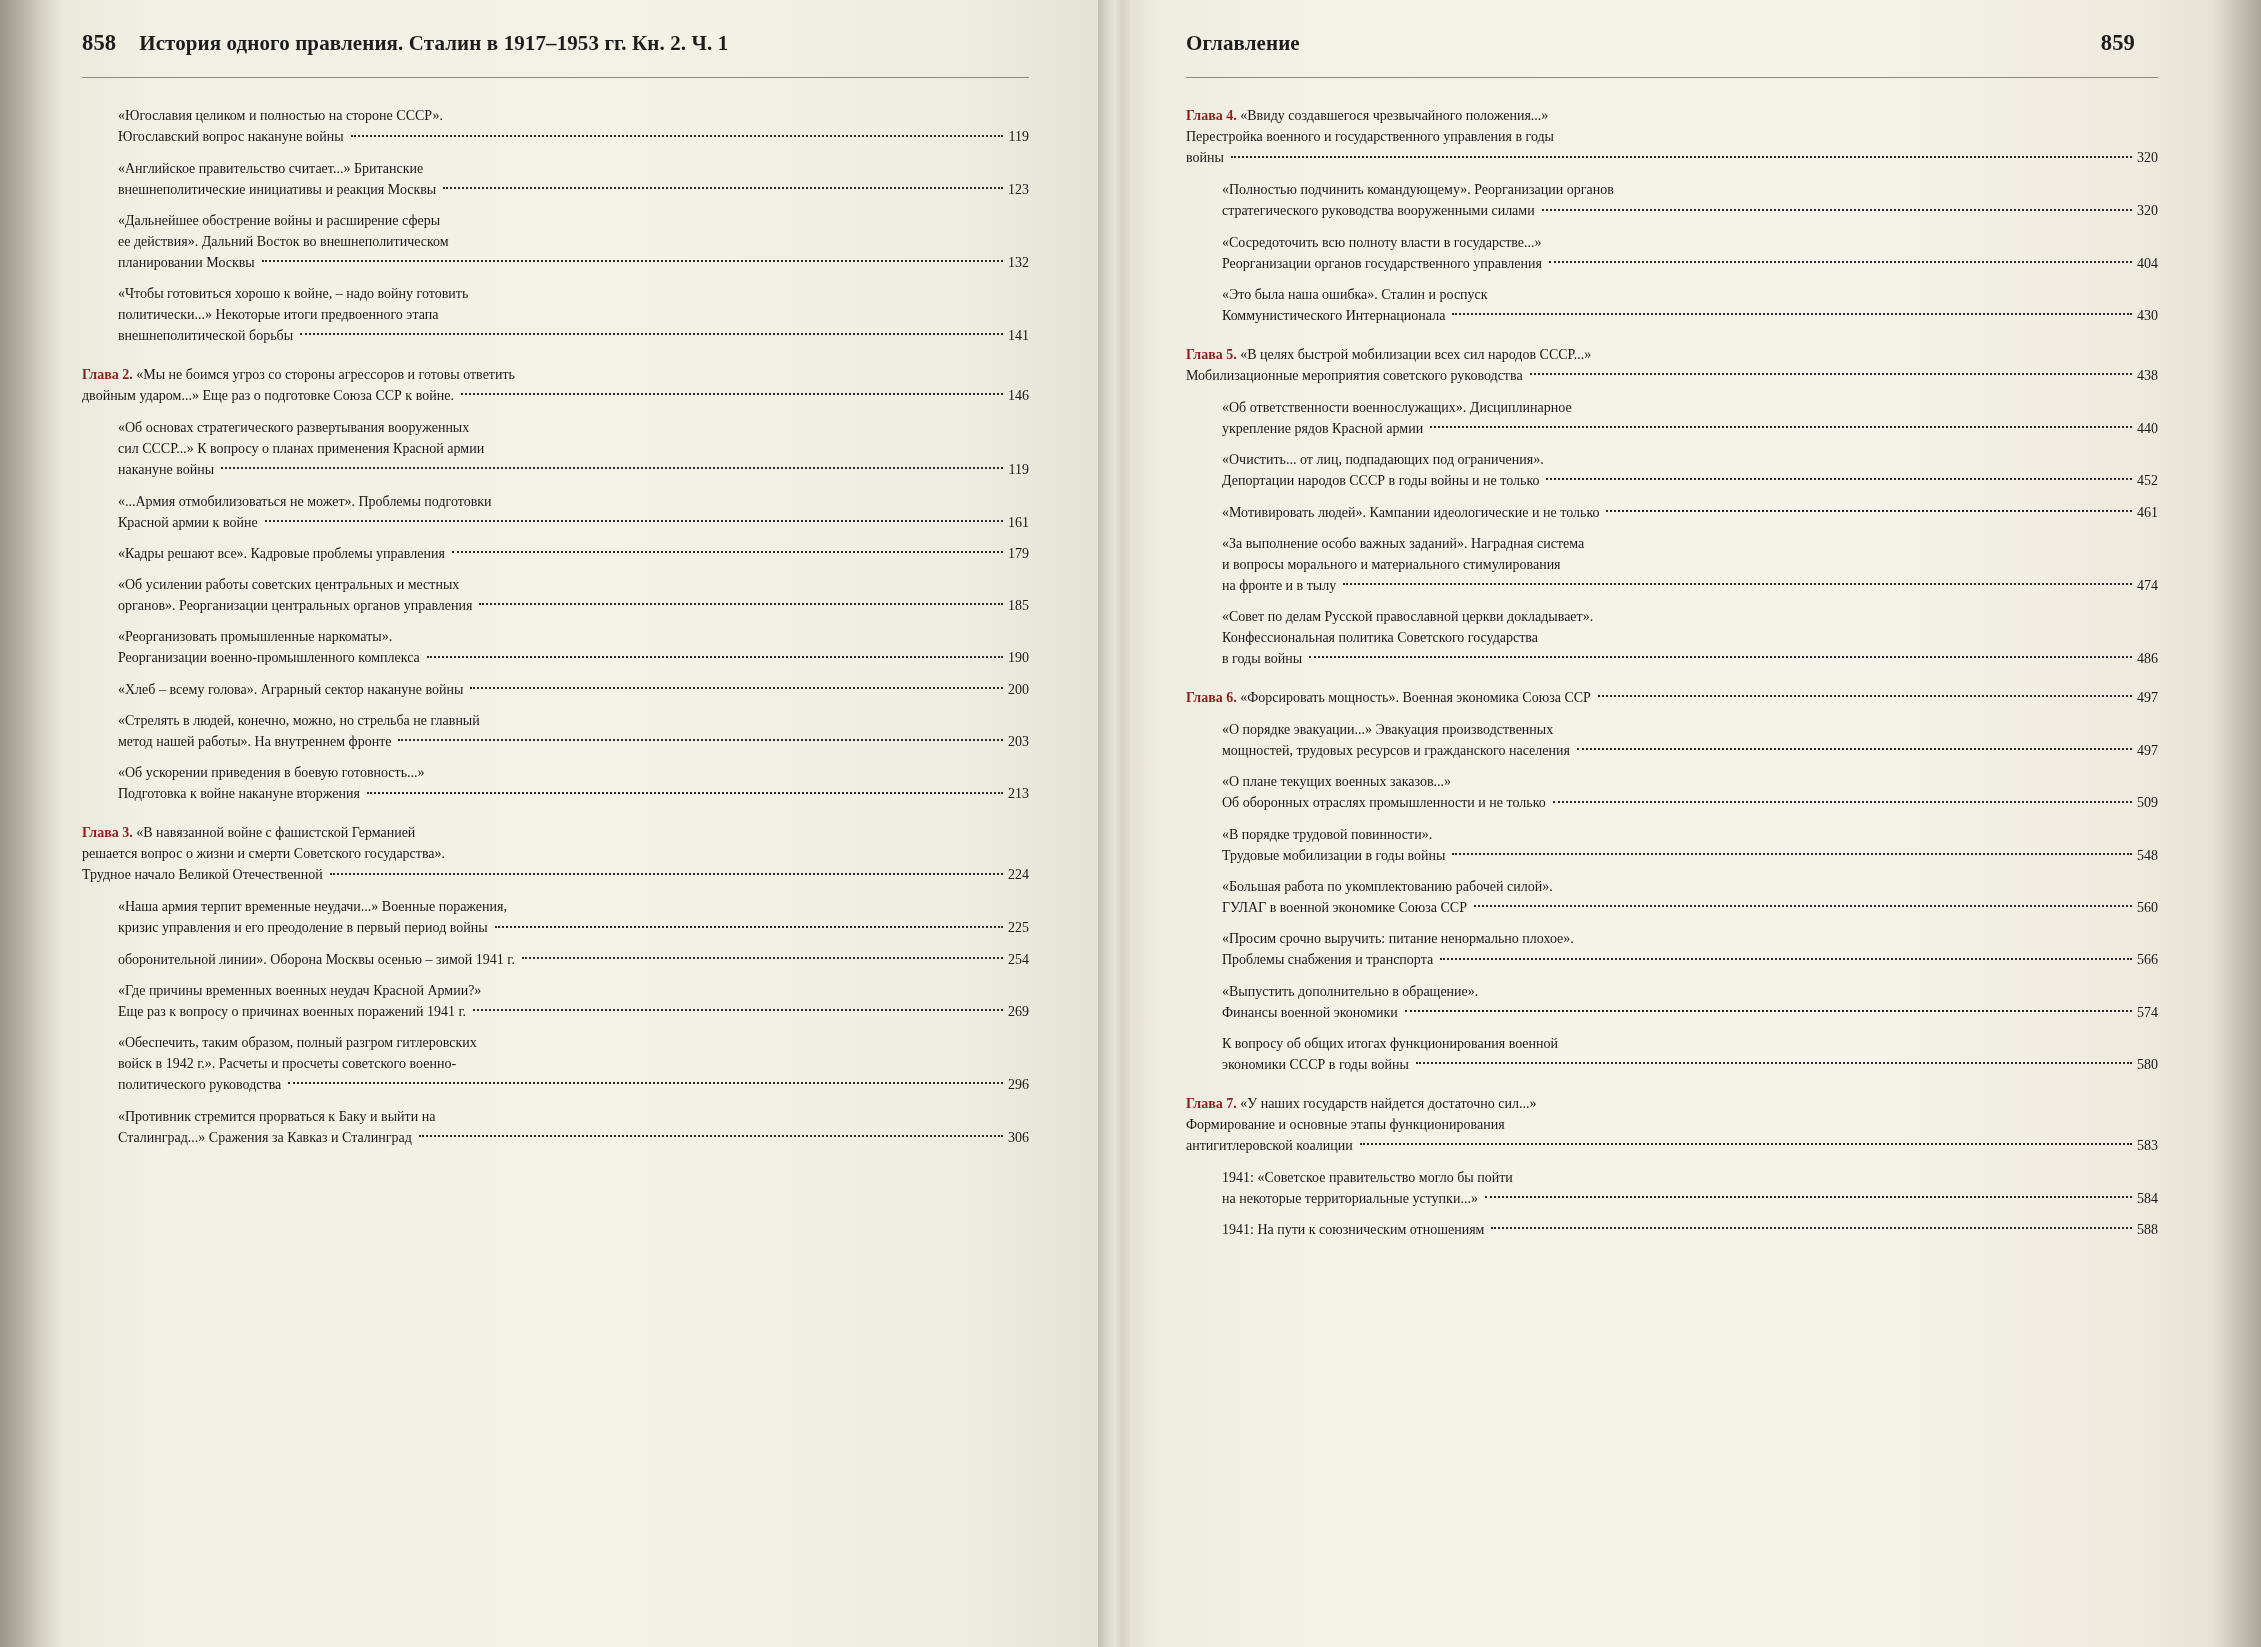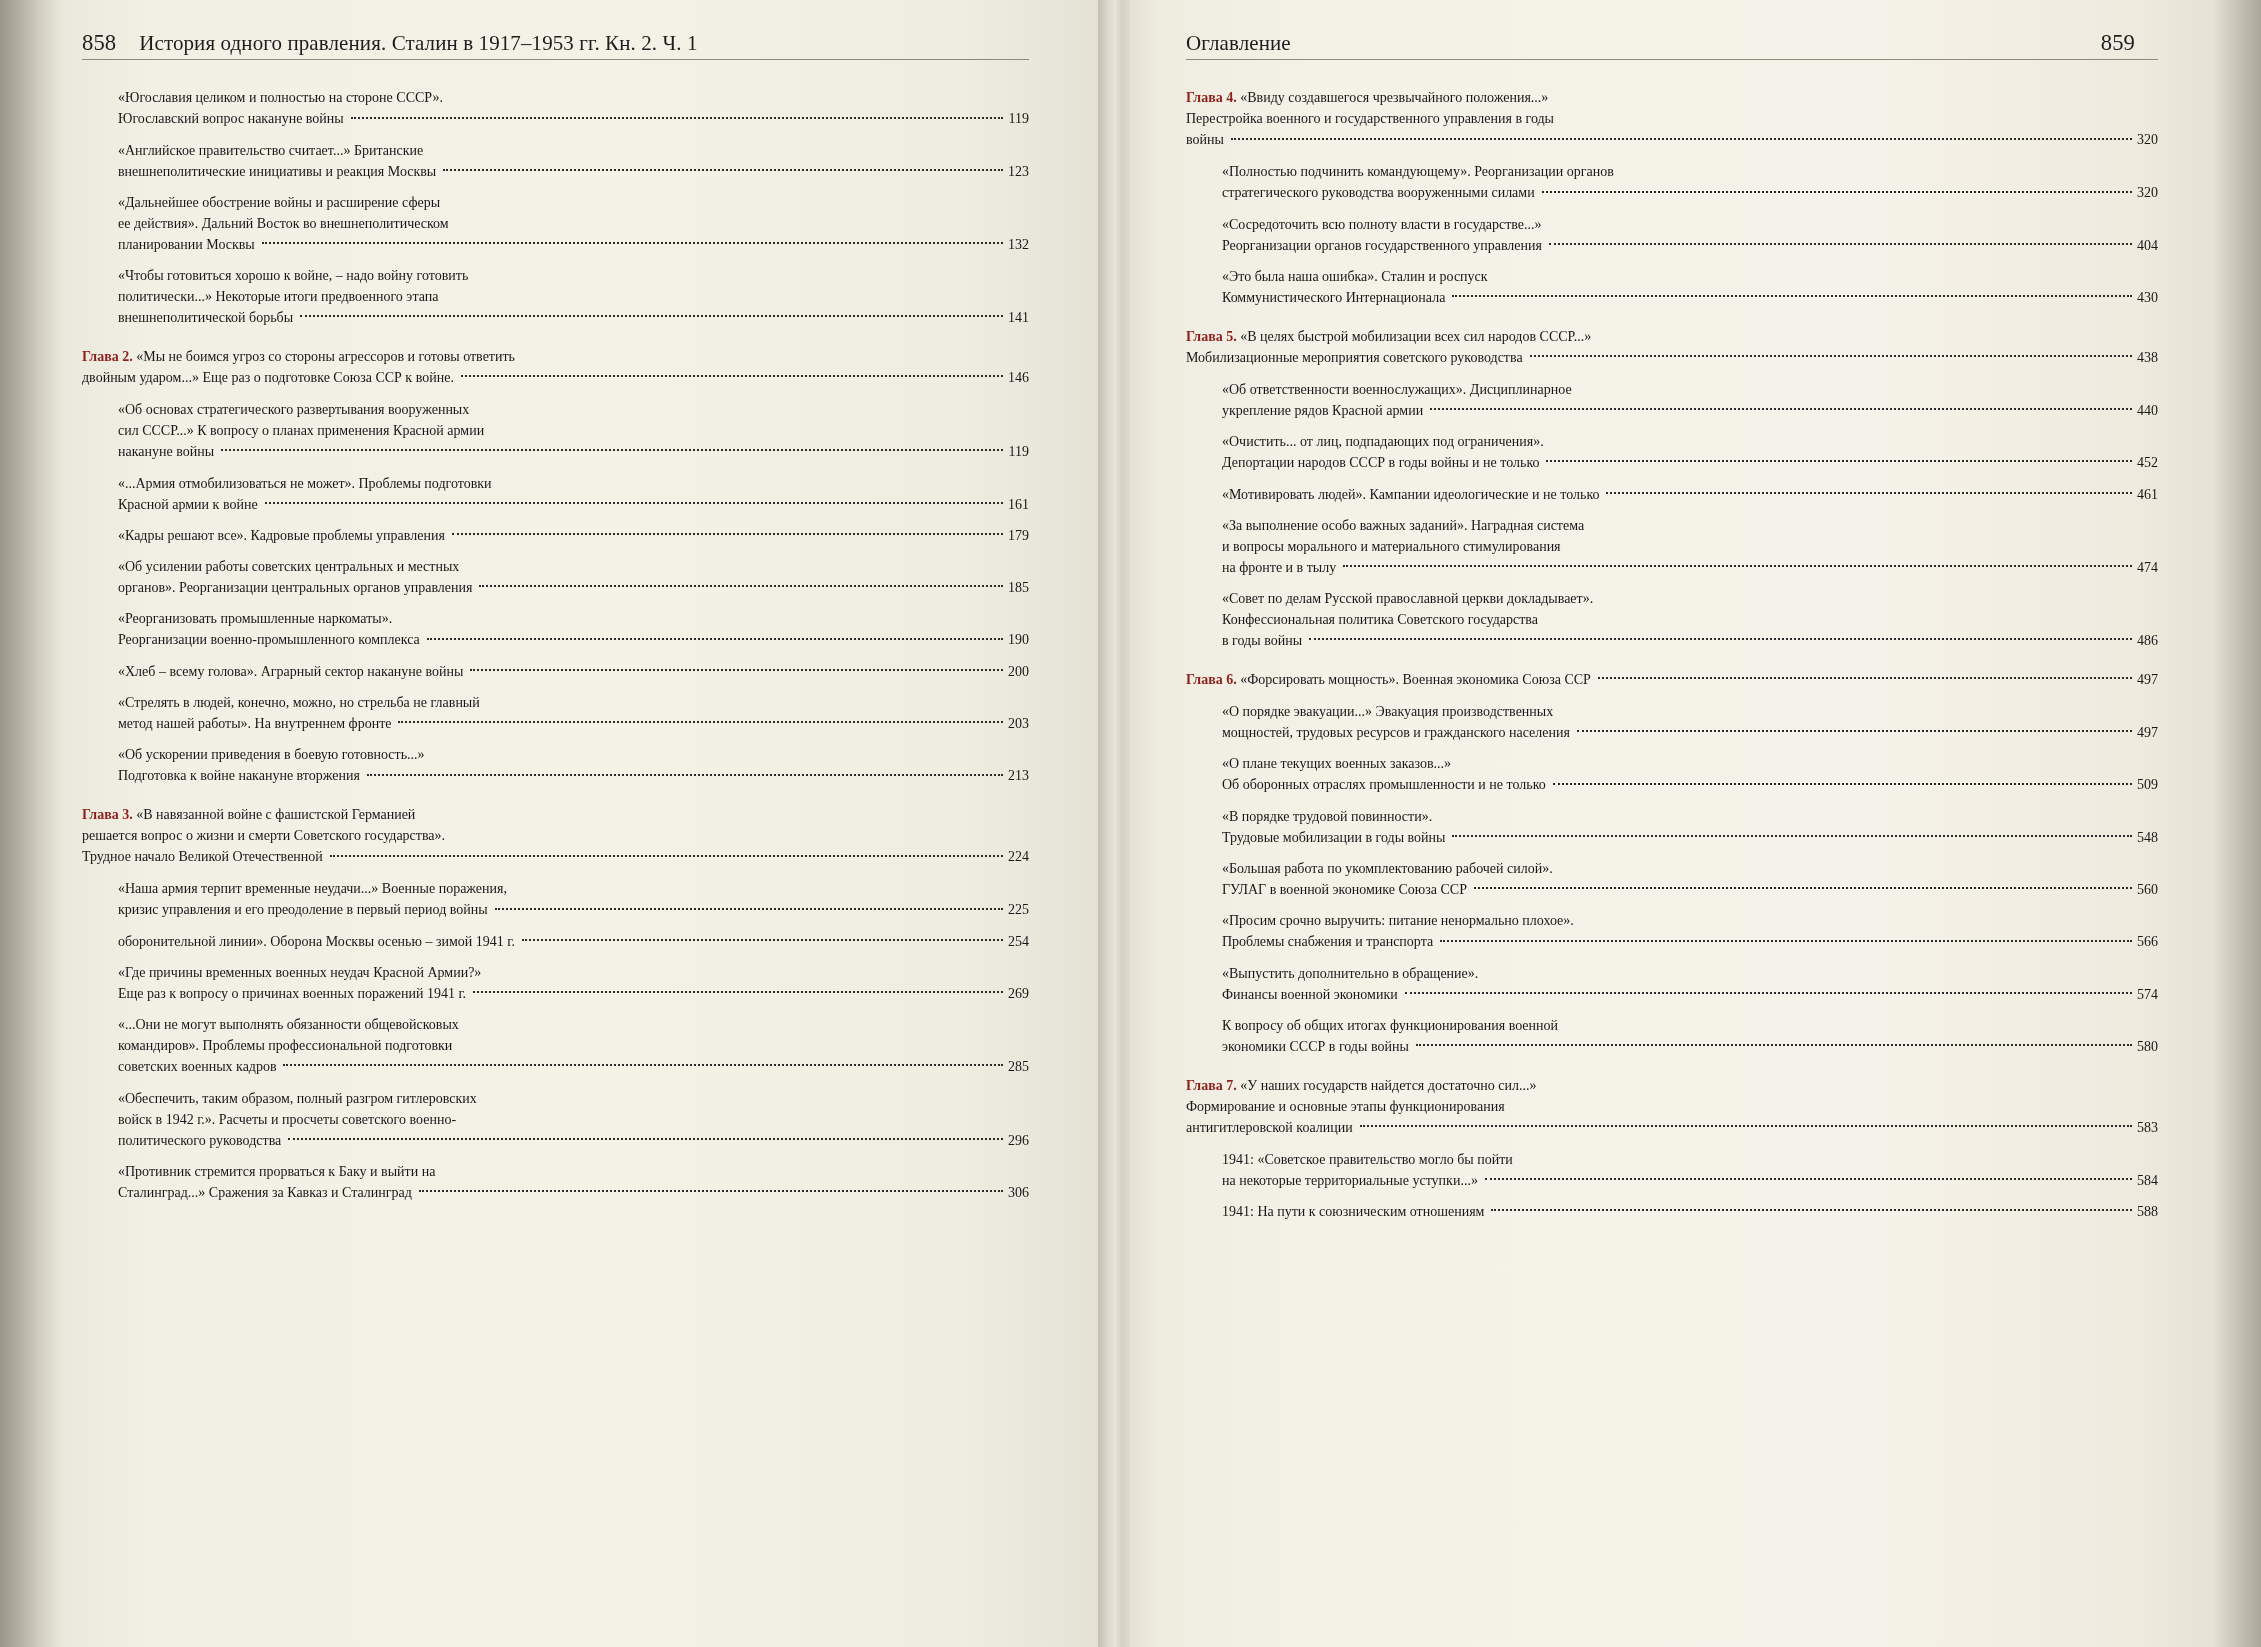--- a/index.html
+++ b/index.html
@@ -58,21 +58,22 @@
     pointer-events: none;
   }
 
   
   .running-head {
     display: flex;
     align-items: baseline;
     font-size: 21px;
     color: #1d1d1d;
     letter-spacing: 0.1px;
-    margin-bottom: 3px;
+    margin-bottom: 21px;
+    font-weight: bold;
   }
   .running-head .folio {
     font-size: 22.6px;
     margin-right: 23px;
   }
   .running-head.right {
     justify-content: space-between;
   }
   .rule {
     border: none;
@@ -250,29 +251,20 @@
         </div>
         <div class="entry sub">
           <div class="plainline">«Где причины временных военных неудач Красной Армии?»</div>
           <div class="line">
             <span class="txt">Еще раз к вопросу о причинах военных поражений 1941 г.</span>
             <span class="leader"></span>
             <span class="pg">269</span>
           </div>
         </div>
         <div class="entry sub">
-          <div class="plainline">«...Они не могут выполнять обязанности общевойсковых</div>
-          <div class="plainline">командиров». Проблемы профессиональной подготовки</div>
-          <div class="line">
-            <span class="txt">советских военных кадров</span>
-            <span class="leader"></span>
-            <span class="pg">285</span>
-          </div>
-        </div>
-        <div class="entry sub">
           <div class="plainline">«Обеспечить, таким образом, полный разгром гитлеровских</div>
           <div class="plainline">войск в 1942 г.». Расчеты и просчеты советского военно-</div>
           <div class="line">
             <span class="txt">политического руководства</span>
             <span class="leader"></span>
             <span class="pg">296</span>
           </div>
         </div>
         <div class="entry sub">
           <div class="plainline">«Противник стремится прорваться к Баку и выйти на</div>

